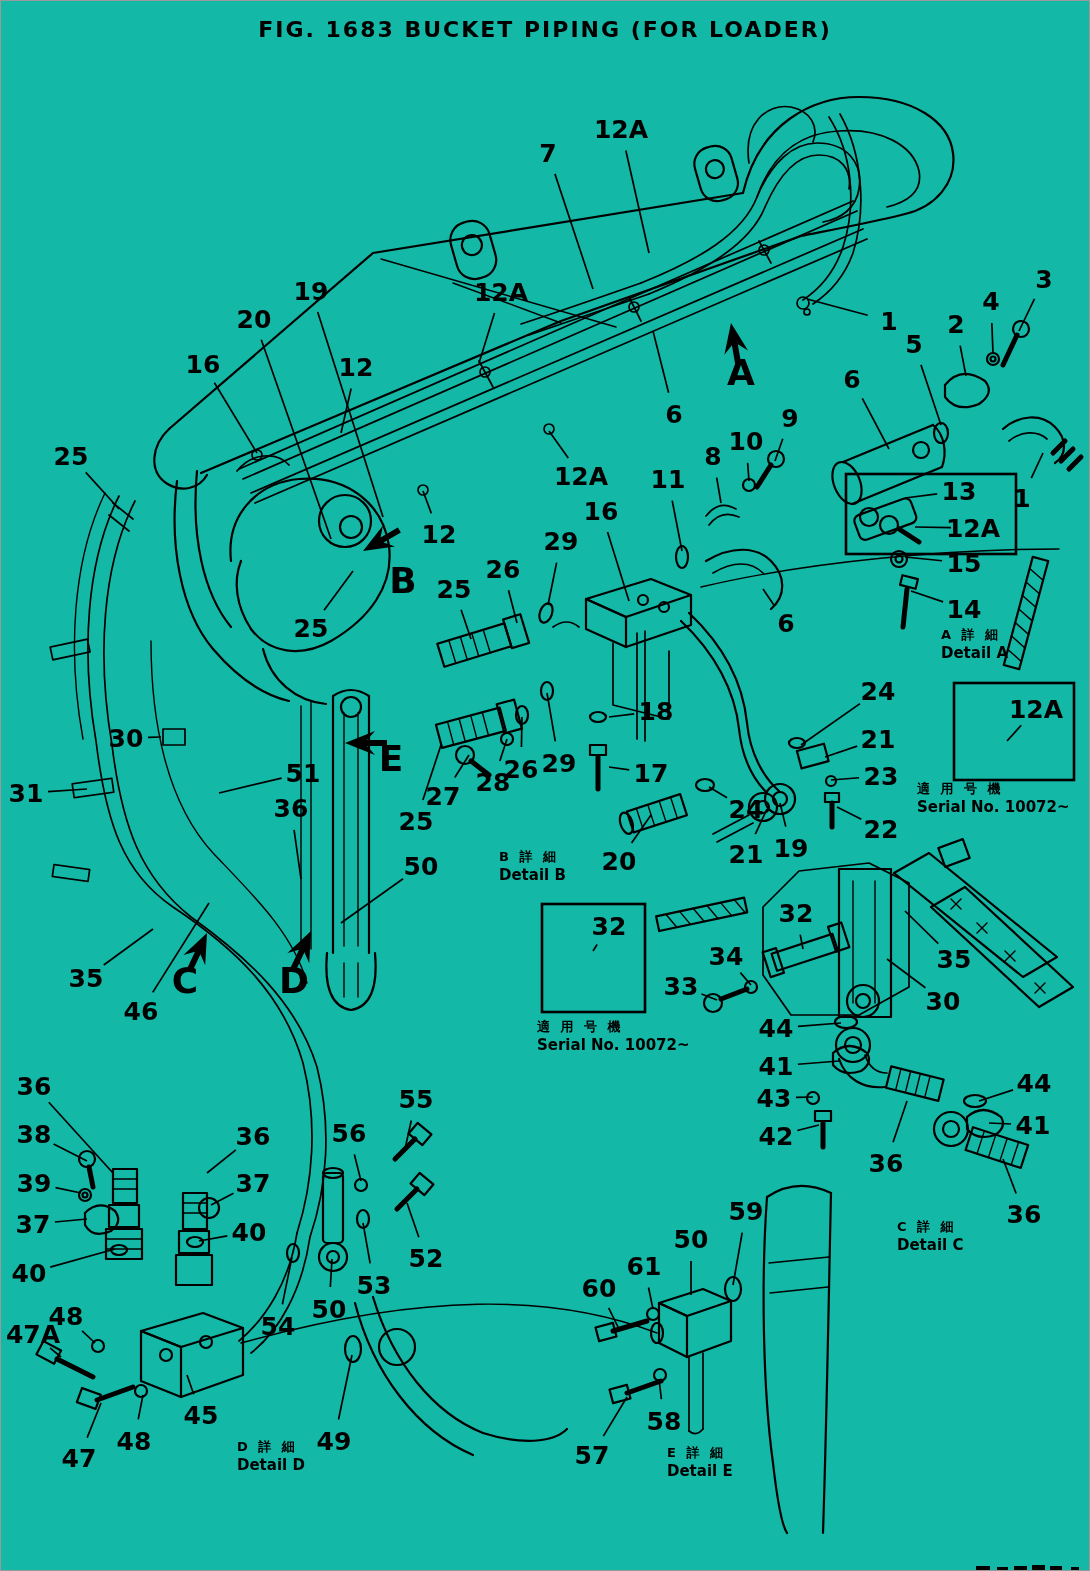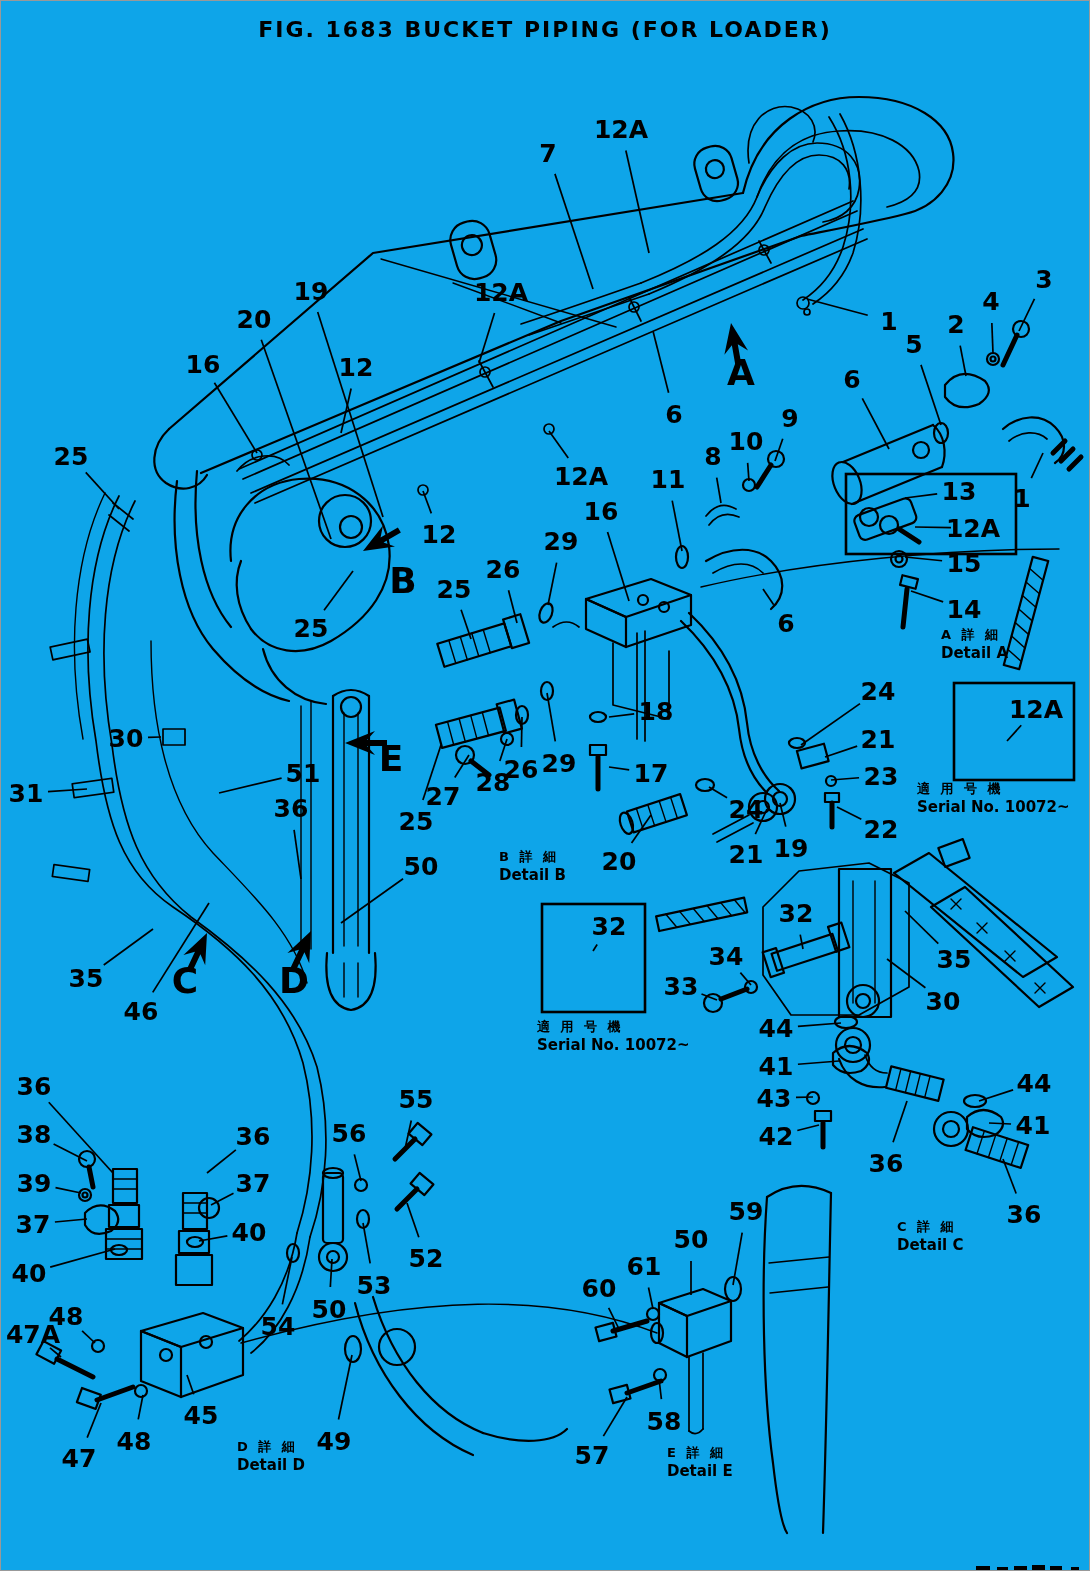--- a/index.html
+++ b/index.html
@@ -1,17 +1,17 @@
 <!DOCTYPE html>
 <html><head>
 <meta charset="utf-8">
 <style>
   html,body{margin:0;padding:0;background:#e8e8e8;}
   .page{
-    position:relative;width:1090px;height:1571px;background:#0ea5e9;
+    position:relative;width:1090px;height:1571px;background:#14b8a6;
     border:1px solid #999;box-sizing:border-box;overflow:hidden;
     font-family:"DejaVu Sans",sans-serif;
   }
   .title{
     position:absolute;top:16px;left:0;width:100%;text-align:center;
     font-weight:bold;font-size:22px;letter-spacing:2px;color:#000;
     font-family:"DejaVu Sans",sans-serif;
   }
   svg{position:absolute;left:0;top:0;}
   svg text{font-family:"DejaVu Sans",sans-serif;font-weight:bold;fill:#000;}

